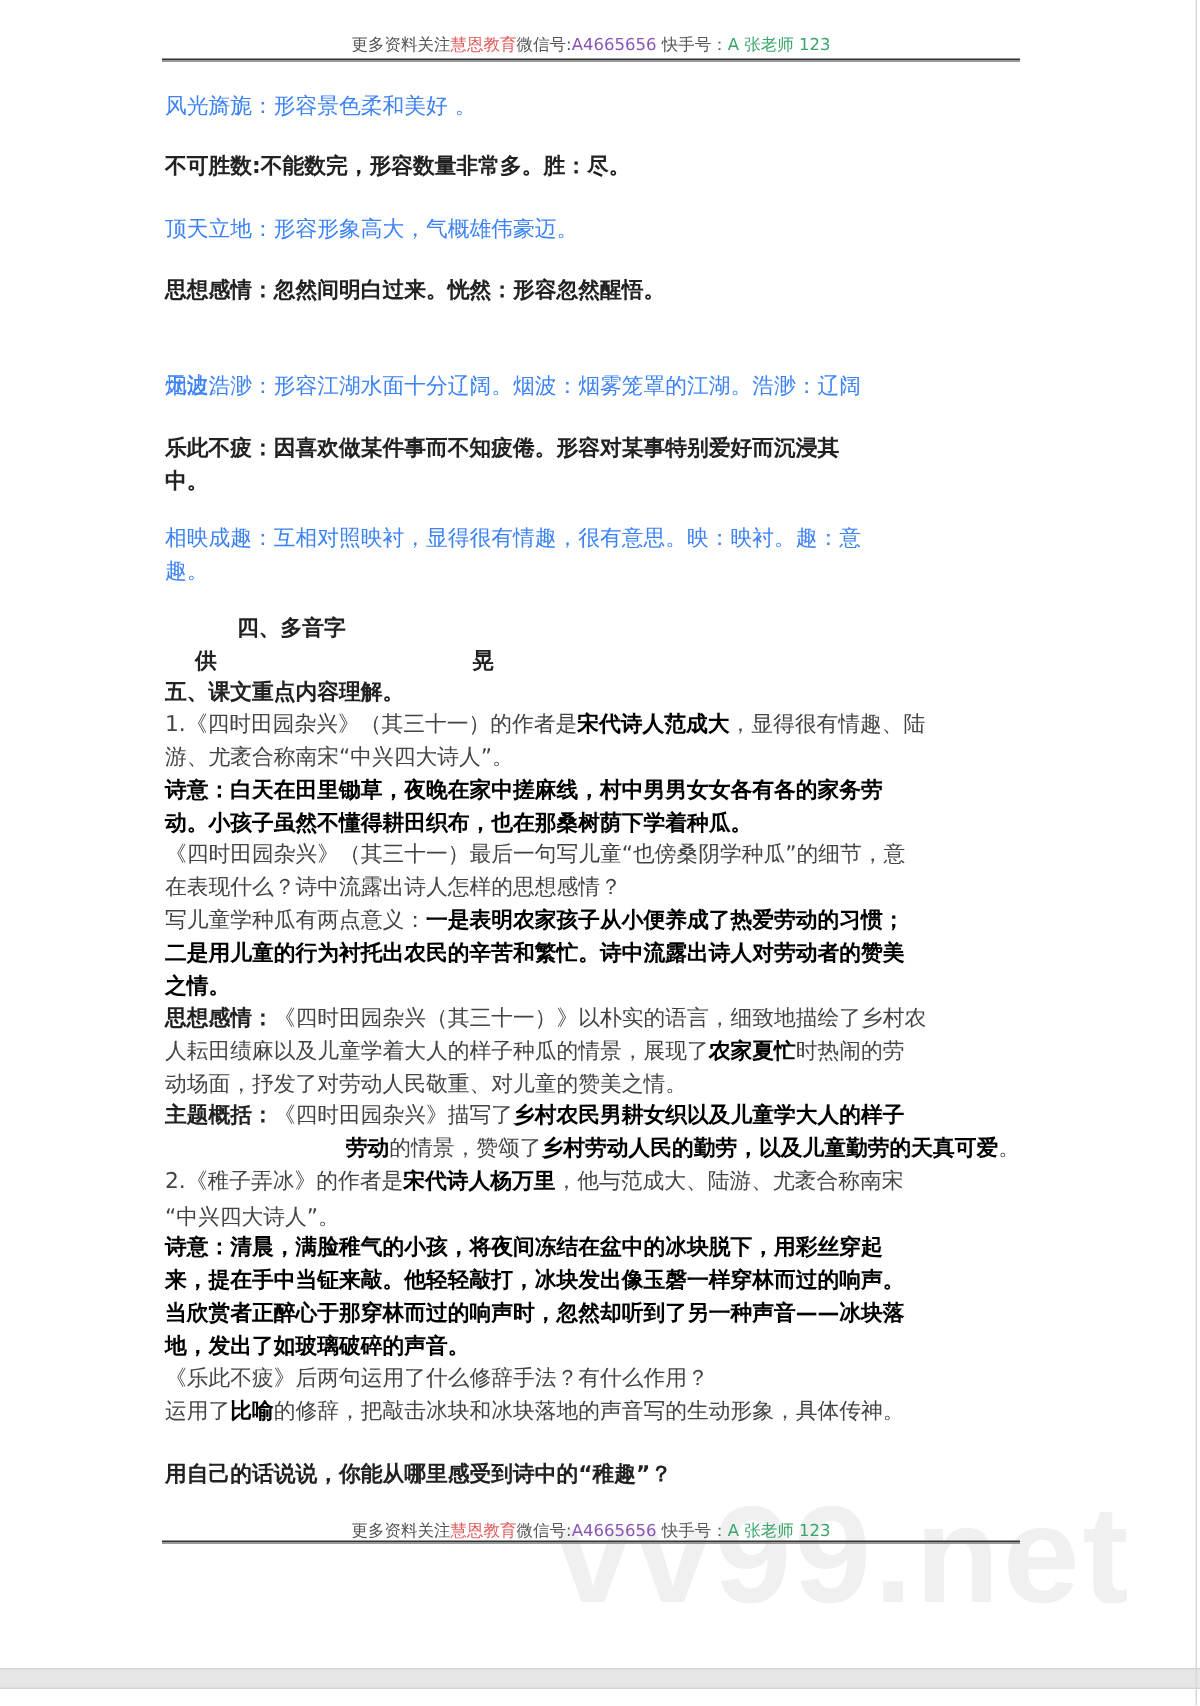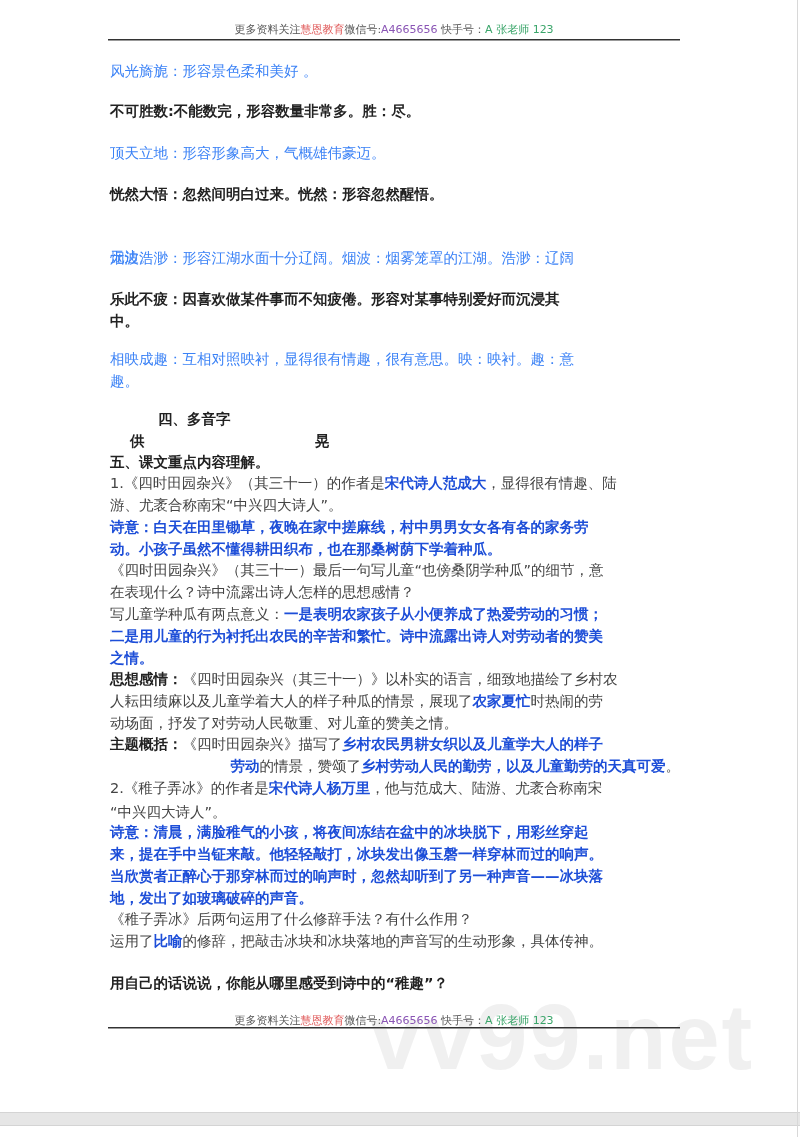--- a/index.html
+++ b/index.html
@@ -17,21 +17,21 @@
   .header .brand { color: #e05a5a; }
   .header .wx { color: #8a55b5; }
   .header .ks { color: #3aa56a; }
   .header-rule { position: absolute; left: 108px; width: 572px; height: 1px; background: #333; border-bottom: 1px solid #999; }
 
   .content { position: absolute; left: 110px; top: 58px; width: 570px; font-size: 14.5px; line-height: 22px; }
   .line { position: absolute; left: 0; width: 570px; white-space: nowrap; }
   .gray { color: #3b82f6; }
   .dark { color: #222; font-weight: bold; }
   .norm { color: #444; }
-  .red { color: #1d4ed8; font-weight: bold; }
+  .red { color: #000000; font-weight: bold; }
   .bold { font-weight: bold; color: #222; }
 
   .watermark {
     position: absolute; left: 370px; top: 985px; font-size: 92px; font-weight: bold;
     color: rgba(200,200,200,0.28); letter-spacing: 2px; font-family: "Liberation Sans", sans-serif;
   }
 </style>
 </head>
 <body>
 
@@ -40,21 +40,21 @@
   <div class="header" style="top:22px;">
     <span>更多资料关注</span><span class="brand">慧恩教育</span><span>微信号:</span><span class="wx">A4665656</span><span> 快手号：</span><span class="ks">A 张老师 123</span>
   </div>
   <div class="header-rule" style="top:39px;"></div>
 
   <div class="content">
 
     <div class="line gray" style="top:2px;">风光旖旎：形容景色柔和美好 。</div>
     <div class="line dark" style="top:42px;">不可胜数:不能数完，形容数量非常多。胜：尽。</div>
     <div class="line gray" style="top:84px;">顶天立地：形容形象高大，气概雄伟豪迈。</div>
-    <div class="line dark" style="top:125px;">恍然大悟：忽然间明白过来。恍然：形容忽然醒悟。</div>
+    <div class="line dark" style="top:125px;">思想感情：忽然间明白过来。恍然：形容忽然醒悟。</div>
     <div class="line gray" style="top:166px;margin-top:23px;">烟波浩渺：形容江湖水面十分辽阔。烟波：烟雾笼罩的江湖。浩渺：辽阔</div>
     <div class="line gray" style="top:188px;">无边。</div>
     <div class="line dark" style="top:230px;">乐此不疲：因喜欢做某件事而不知疲倦。形容对某事特别爱好而沉浸其</div>
     <div class="line dark" style="top:252px;">中。</div>
     <div class="line gray" style="top:290px;">相映成趣：互相对照映衬，显得很有情趣，很有意思。映：映衬。趣：意</div>
     <div class="line gray" style="top:312px;">趣。</div>
 
     <div class="line bold" style="top:350px;margin-left:48px;">四、多音字</div>
     <div class="line bold" style="top:372px; left:20px;">供</div>
     <div class="line bold" style="top:372px; left:205px;">晃</div>
@@ -94,21 +94,21 @@
     <div class="line norm" style="top:719px;">
       <span>2.《稚子弄冰》的作者是</span><span class="red">宋代诗人杨万里</span><span>，他与范成大、陆游、尤袤合称南宋</span>
     </div>
     <div class="line norm" style="top:743px;">“中兴四大诗人”。</div>
 
     <div class="line red" style="top:763px;">诗意：清晨，满脸稚气的小孩，将夜间冻结在盆中的冰块脱下，用彩丝穿起</div>
     <div class="line red" style="top:785px;">来，提在手中当钲来敲。他轻轻敲打，冰块发出像玉磬一样穿林而过的响声。</div>
     <div class="line red" style="top:807px;">当欣赏者正醉心于那穿林而过的响声时，忽然却听到了另一种声音——冰块落</div>
     <div class="line red" style="top:829px;">地，发出了如玻璃破碎的声音。</div>
 
-    <div class="line norm" style="top:850px;">《稚子弄冰》后两句运用了什么修辞手法？有什么作用？</div>
+    <div class="line norm" style="top:850px;">《乐此不疲》后两句运用了什么修辞手法？有什么作用？</div>
     <div class="line norm" style="top:872px;">
       <span>运用了</span><span class="red">比喻</span><span>的修辞，把敲击冰块和冰块落地的声音写的生动形象，具体传神。</span>
     </div>
 
     <div class="line bold" style="top:914px;">用自己的话说说，你能从哪里感受到诗中的“稚趣”？</div>
   </div>
 
   <div class="watermark">vv99.net</div>
 
   <div class="header" style="top:1013px;">

